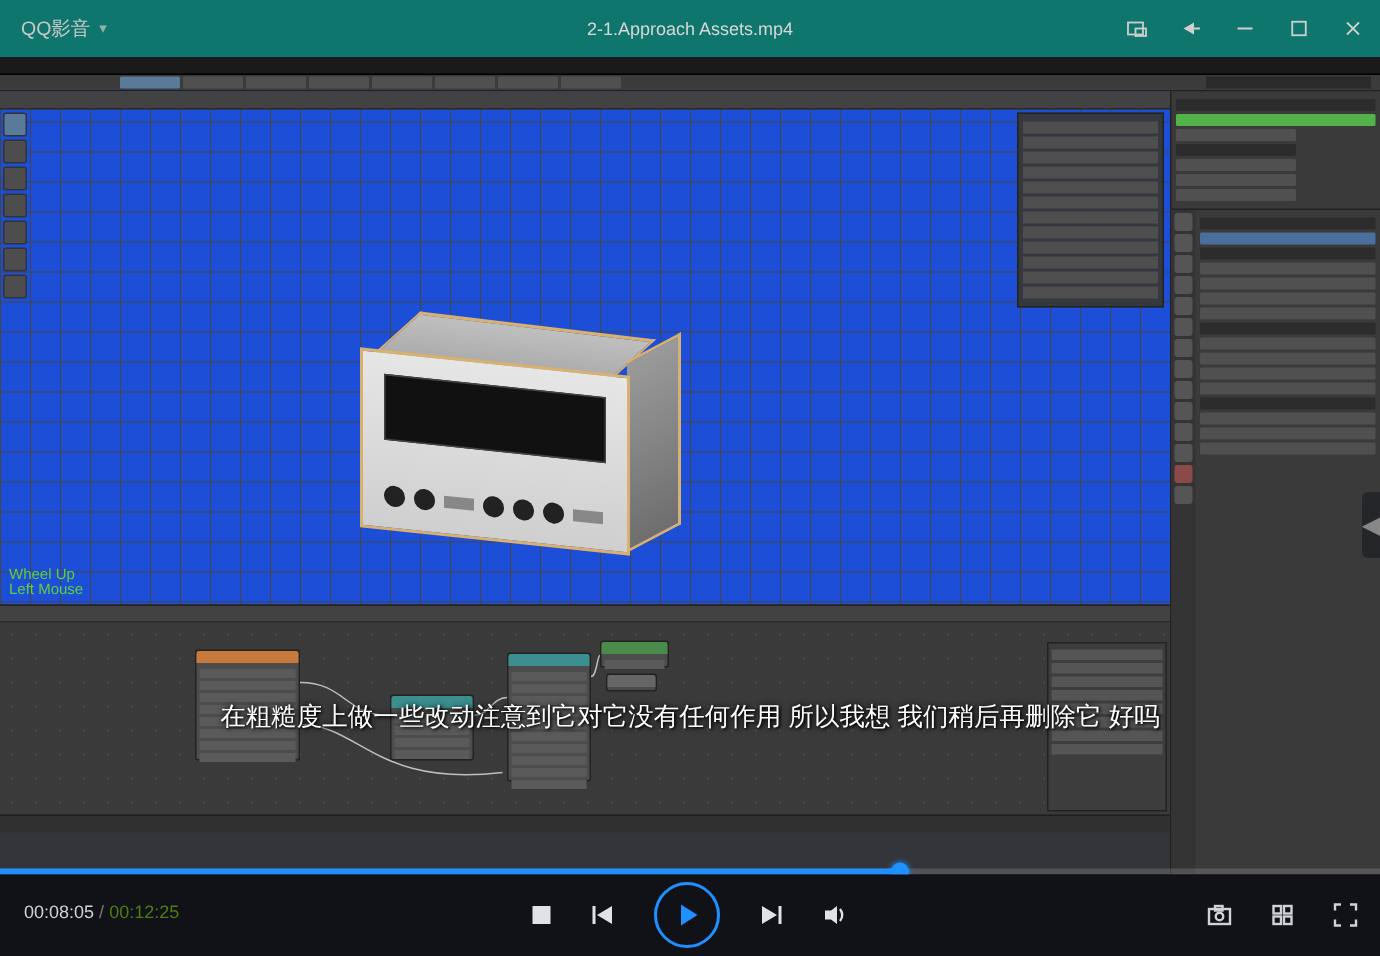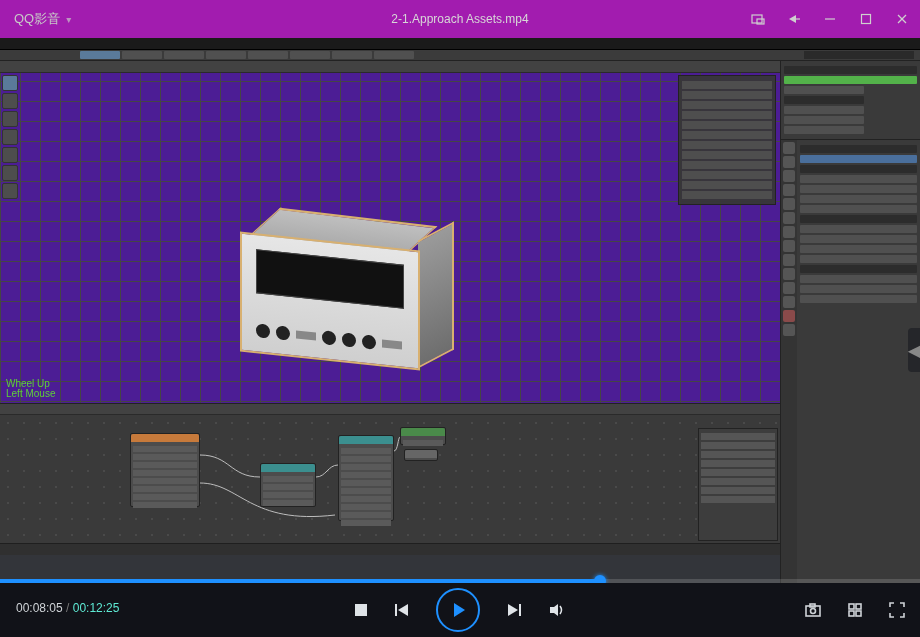--- a/index.html
+++ b/index.html
@@ -1,39 +1,39 @@
 <!DOCTYPE html>
 <html><head>
 <meta charset="utf-8">
 <style>
 * { margin: 0; padding: 0; box-sizing: border-box; user-select: none; }
 html, body { width: 920px; height: 637px; overflow: hidden; background: #000; font-family: "Microsoft YaHei", Arial, sans-serif; }
 
 
-.titlebar { height: 38px; background: #a21caf; display: flex; align-items: center; color: #c8c8c8; font-size: 13px; position: relative; }
+.titlebar { height: 38px; background: #0f766e; display: flex; align-items: center; color: #c8c8c8; font-size: 13px; position: relative; }
 .titlebar .brand { padding: 0 14px; display: flex; align-items: center; gap: 6px; }
 .titlebar .brand .chev { font-size: 10px; opacity: .7; }
 .titlebar .title { position: absolute; left: 50%; transform: translateX(-50%); font-size: 12px; color: #d7d7d7; }
 .titlebar .winbtns { margin-left: auto; display: flex; }
 .titlebar .winbtns .wbtn { width: 36px; height: 38px; display: flex; align-items: center; justify-content: center; cursor: pointer; }
 .titlebar svg { stroke: #cfcfcf; fill: none; stroke-width: 1.2; }
 
 
 .video { position: relative; width: 920px; height: 545px; background: #33353a; overflow: hidden; }
 
 
 .blender { position: absolute; inset: 0; font-size: 7px; color: #bbb; }
 .bl-top { height: 12px; background: #1a1a1a; border-bottom: 1px solid #000; }
 .bl-top2 { height: 11px; background: #3b3b3b; border-bottom: 1px solid #222; display:flex; }
 .bl-top2 .tabstrip { display:flex; gap:2px; margin-left:80px;}
 .bl-top2 .tab { background:#505050; width:40px; height:8px; margin-top:1px; border-radius:1px;}
 .bl-top2 .tab.active{ background:#5a7a9a; }
 .bl-top2 .rbox{ margin-left:auto; width:110px; height:8px; margin-top:1px; margin-right:6px; background:#2a2a2a;}
 
-.bl-main { position: absolute; top: 23px; left: 0; right: 140px; bottom: 180px; background: #4c1d95; }
+.bl-main { position: absolute; top: 23px; left: 0; right: 140px; bottom: 180px; background: #1d4ed8; }
 .bl-main .grid { position:absolute; inset:0;
   background-image:
     linear-gradient(#454545 1px, transparent 1px),
     linear-gradient(90deg,#454545 1px, transparent 1px);
   background-size: 20px 20px;
 }
 .bl-main .tbar { position:absolute; top:0; left:0; right:0; height:12px; background:#424242; border-bottom:1px solid #2a2a2a;}
 .bl-main .lefttool { position:absolute; top:14px; left:2px; width:16px; }
 .bl-main .lefttool .tbtn{ width:16px; height:16px; background:#4d4d4d; border:1px solid #333; margin-bottom:2px; border-radius:2px;}
 .bl-main .lefttool .tbtn.first{ background:#5a7a9a;}
@@ -103,21 +103,21 @@
 .subtitle { position:absolute; bottom: 94px; left:50%; transform:translateX(-50%);
   color:#fff; font-size:17px; text-shadow: 0 0 4px #000, 1px 1px 2px #000; white-space:nowrap;}
 
 
 .ctrlbar { position:absolute; left:0; right:0; bottom:0; height:54px; background:#111218; }
 .seek { position:absolute; left:0; right:0; bottom:54px; height:4px; background:rgba(255,255,255,.15);}
 .seek .prog { height:100%; background:#1e90ff; width:65.2%; position:relative;}
 .seek .prog .dot{ position:absolute; right:-6px; top:50%; width:12px; height:12px; border-radius:50%; background:#1e90ff; transform:translateY(-50%); box-shadow:0 0 4px #1e90ff;}
 .ctrlbar .time { position:absolute; left:16px; top:18px; color:#cfd3d7; font-size:12px;}
 .ctrlbar .time .sep{ color:#777; }
-.ctrlbar .time .dur{ color:#5eead4; }
+.ctrlbar .time .dur{ color:#4d7c0f; }
 .ctrlbar .center { position:absolute; left:50%; top:50%; transform:translate(-50%,-50%); display:flex; align-items:center; gap:26px;}
 .ctrlbar .ibtn { cursor:pointer; display:flex; align-items:center; justify-content:center;}
 .ctrlbar .ibtn svg{ fill:#dfe3e7; }
 .ctrlbar .play { width:44px; height:44px; border:2px solid #1e90ff; border-radius:50%; }
 .ctrlbar .play svg{ fill:#1e90ff; }
 .ctrlbar .right { position:absolute; right:14px; top:50%; transform:translateY(-50%); display:flex; gap:24px;}
 .ctrlbar .right svg{ stroke:#cfd3d7; fill:none; stroke-width:1.6;}
 .tabhandle{ position:absolute; right:0; top:290px; width:12px; height:44px; background:#25262a; border-radius:4px 0 0 4px; display:flex; align-items:center; justify-content:center; color:#888;}
 </style>
 </head>
@@ -337,20 +337,21 @@
           <div class="node grey" style="left: 404px; top: 34px; width: 34px; height: 12px;">
             <div class="nh"></div>
             <div class="nb"></div>
           </div>
         </div>
     </div>
 
     <div class="bl-status"></div>
   </div>
 
+  <div class="subtitle">在粗糙度上做一些改动注意到它对它没有任何作用 所以我想 我们稍后再删除它 好吗</div>
 
   <div class="tabhandle">◀</div>
 </div>
 
 <div class="seek">
   <div class="prog" id="prog" style="width: 65.2%;">
       <div class="dot"></div>
     </div>
 </div>
 

